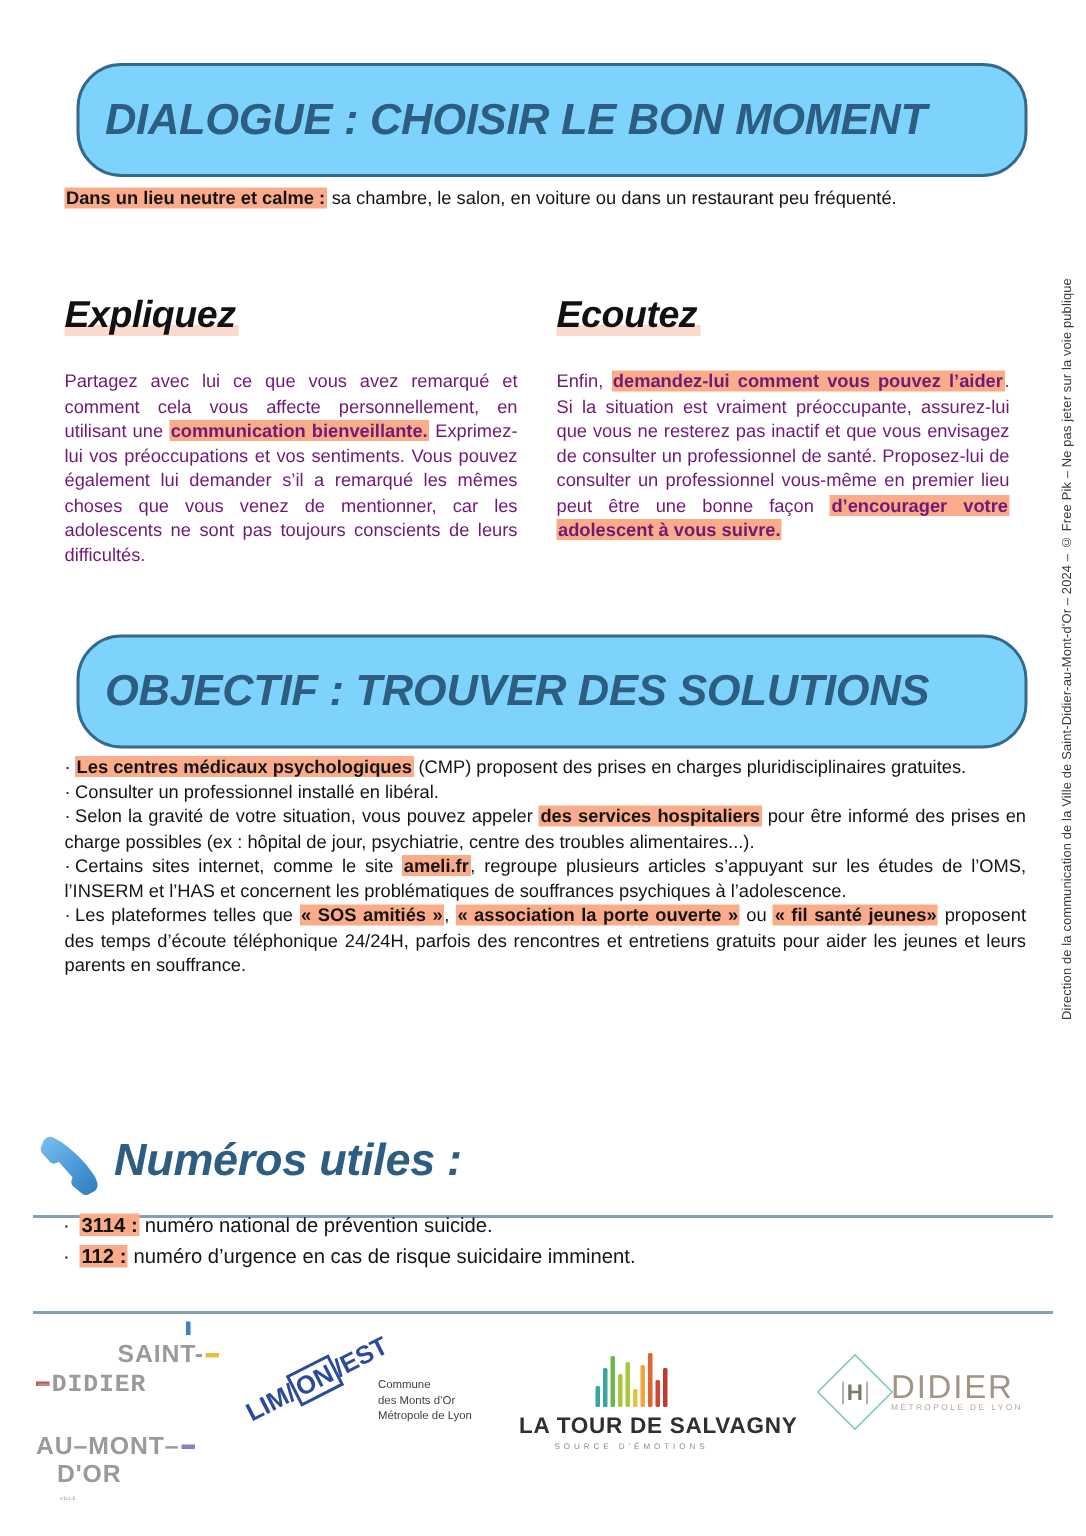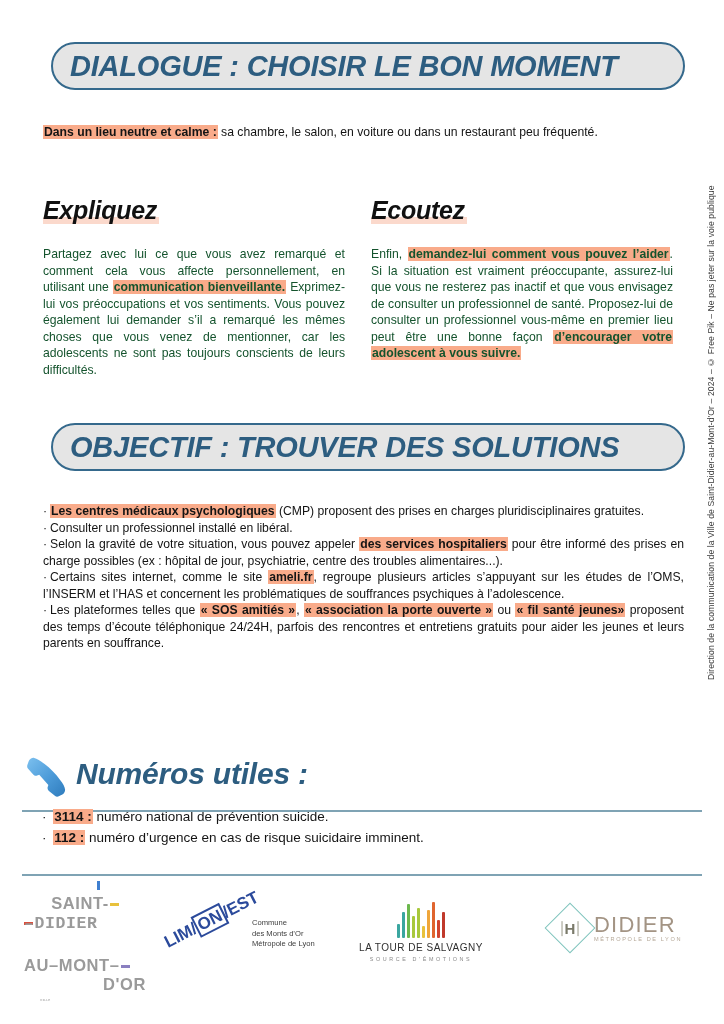--- a/index.html
+++ b/index.html
@@ -20,24 +20,24 @@
     position: absolute;
     inset: 0;
     background: #ffffff;
   }
 
   
   .banner {
     position: absolute;
     left: 51px;
     width: 634px;
-    height: 48px;
+    height: 76px;
     border: 2px solid #35698c;
     border-radius: 30px;
-    background: #e5e5e5;
+    background: #7dd3fc;
     display: flex;
     align-items: center;
     padding-left: 17px;
   }
   .banner-text {
     font-family: "Liberation Sans", sans-serif;
     font-weight: bold;
     font-style: italic;
     font-size: 29px;
     letter-spacing: -0.2px;
@@ -85,21 +85,21 @@
   #head-expliquez { left: 43px; top: 196px; }
   #head-ecoutez   { left: 371px; top: 196px; }
 
   .col-body {
     position: absolute;
     top: 246px;
     width: 302px;
     font-size: 12.2px;
     line-height: 16.5px;
     text-align: justify;
-    color: #14532d;
+    color: #701a75;
   }
   #body-expliquez { left: 43px; }
   #body-ecoutez   { left: 371px; }
 
   
   #bullets {
     position: absolute;
     left: 43px; top: 503px; width: 641px;
     font-size: 12.2px;
     line-height: 16.5px;
@@ -171,24 +171,24 @@
   #logo-sdmo .sd-line {
     font-family: "Liberation Sans", sans-serif;
     font-weight: bold;
     font-size: 16.5px;
     color: #9a9a9a;
     letter-spacing: 0.6px;
     line-height: 19px;
     text-align: center;
     white-space: nowrap;
   }
-  #logo-sdmo .sd-l1 { text-align: center; }
+  #logo-sdmo .sd-l1 { text-align: right; }
   #logo-sdmo .sd-l2 { text-align: left; }
   #logo-sdmo .sd-l3 { text-align: left; margin-top: 23px; }
-  #logo-sdmo .sd-l4 { text-align: right; padding-left: 14px; }
+  #logo-sdmo .sd-l4 { text-align: left; padding-left: 14px; }
   .tick { display: inline-block; width: 9px; height: 3px; vertical-align: middle; }
   .tick-v { display: inline-block; width: 3px; height: 9px; vertical-align: middle; }
   #logo-sdmo .sd-sub {
     font-size: 4px; color: #9a9a9a; letter-spacing: 0.4px;
     text-align: left; padding-left: 16px; margin-top: 3px;
   }
 
   
   #logo-limonest { left: 160px; top: 30px; }
   #logo-limonest .lm-mark {
@@ -212,21 +212,21 @@
     line-height: 10.5px;
     color: #3d3d3d;
     white-space: nowrap;
   }
 
   
   #logo-latour { left: 346px; top: 18px; width: 150px; text-align: center; }
   #logo-latour .bars { height: 40px; display: flex; align-items: flex-end; justify-content: center; gap: 2px; margin-bottom: 4px; }
   #logo-latour .bars i { display: block; width: 3px; border-radius: 1px; }
   #logo-latour .lt-name {
-    font-weight: normal; font-size: 10px; color: #2f2f2f; letter-spacing: 0.5px; white-space: nowrap;
+    font-weight: bold; font-size: 15px; color: #2f2f2f; letter-spacing: 0.5px; white-space: nowrap;
   }
   #logo-latour .lt-sub {
     font-size: 5.4px; color: #8a8a8a; letter-spacing: 2.6px; margin-top: 3px; white-space: nowrap;
   }
 
   
   #logo-lissieu { left: 552px; top: 30px; display: flex; align-items: center; gap: 6px; }
   #logo-lissieu .diamond {
     width: 36px; height: 36px;
     border: 1.5px solid #7fc4bd;

